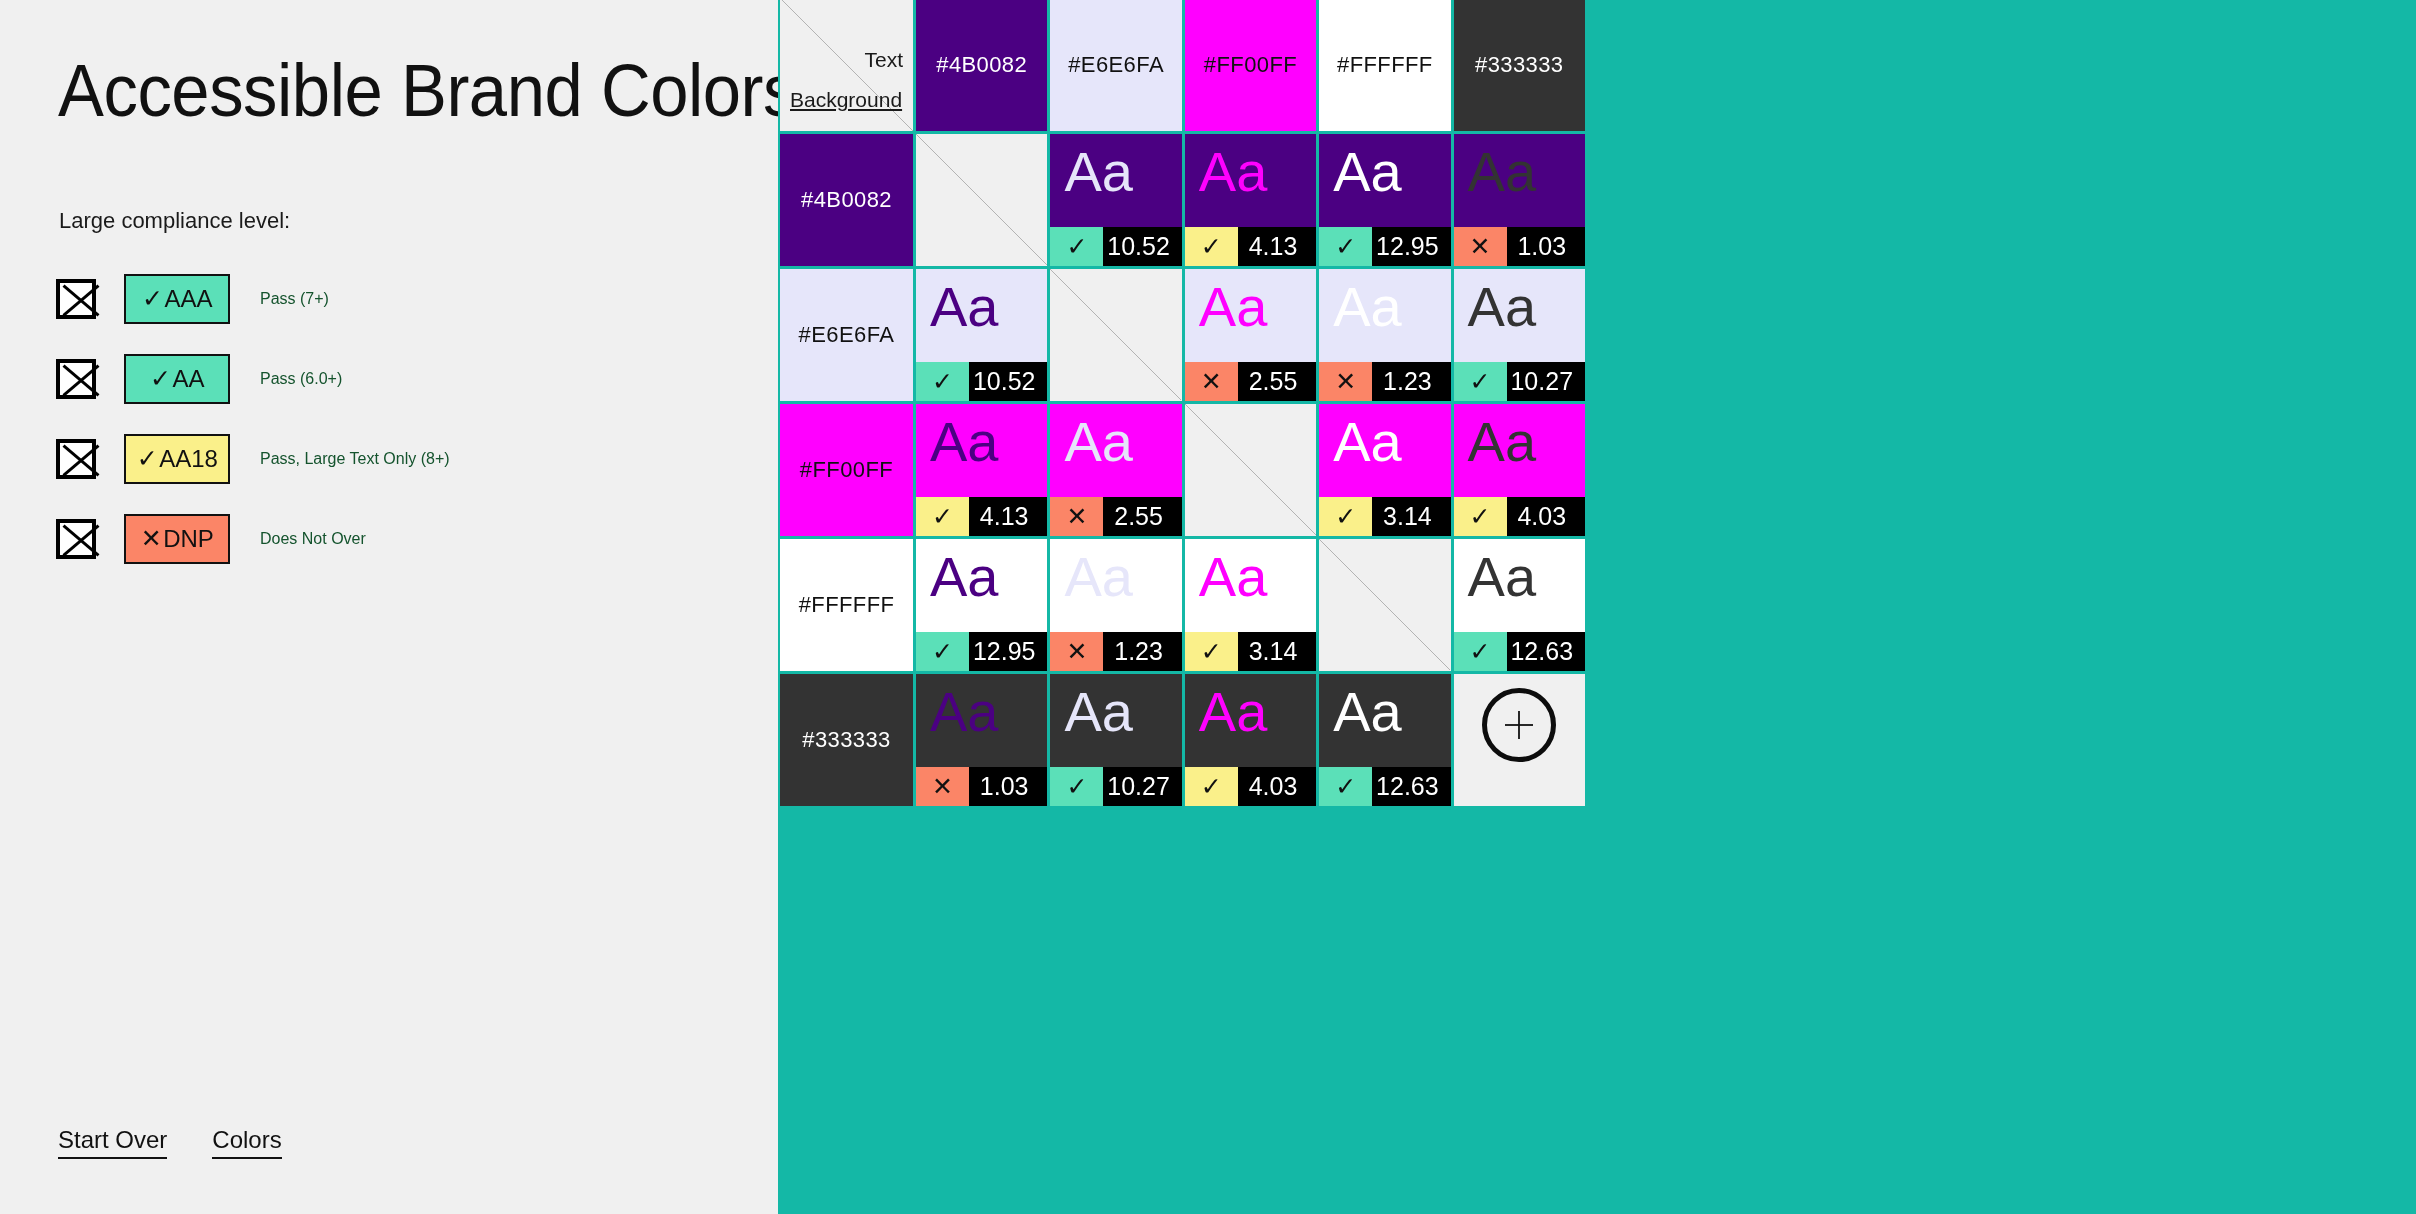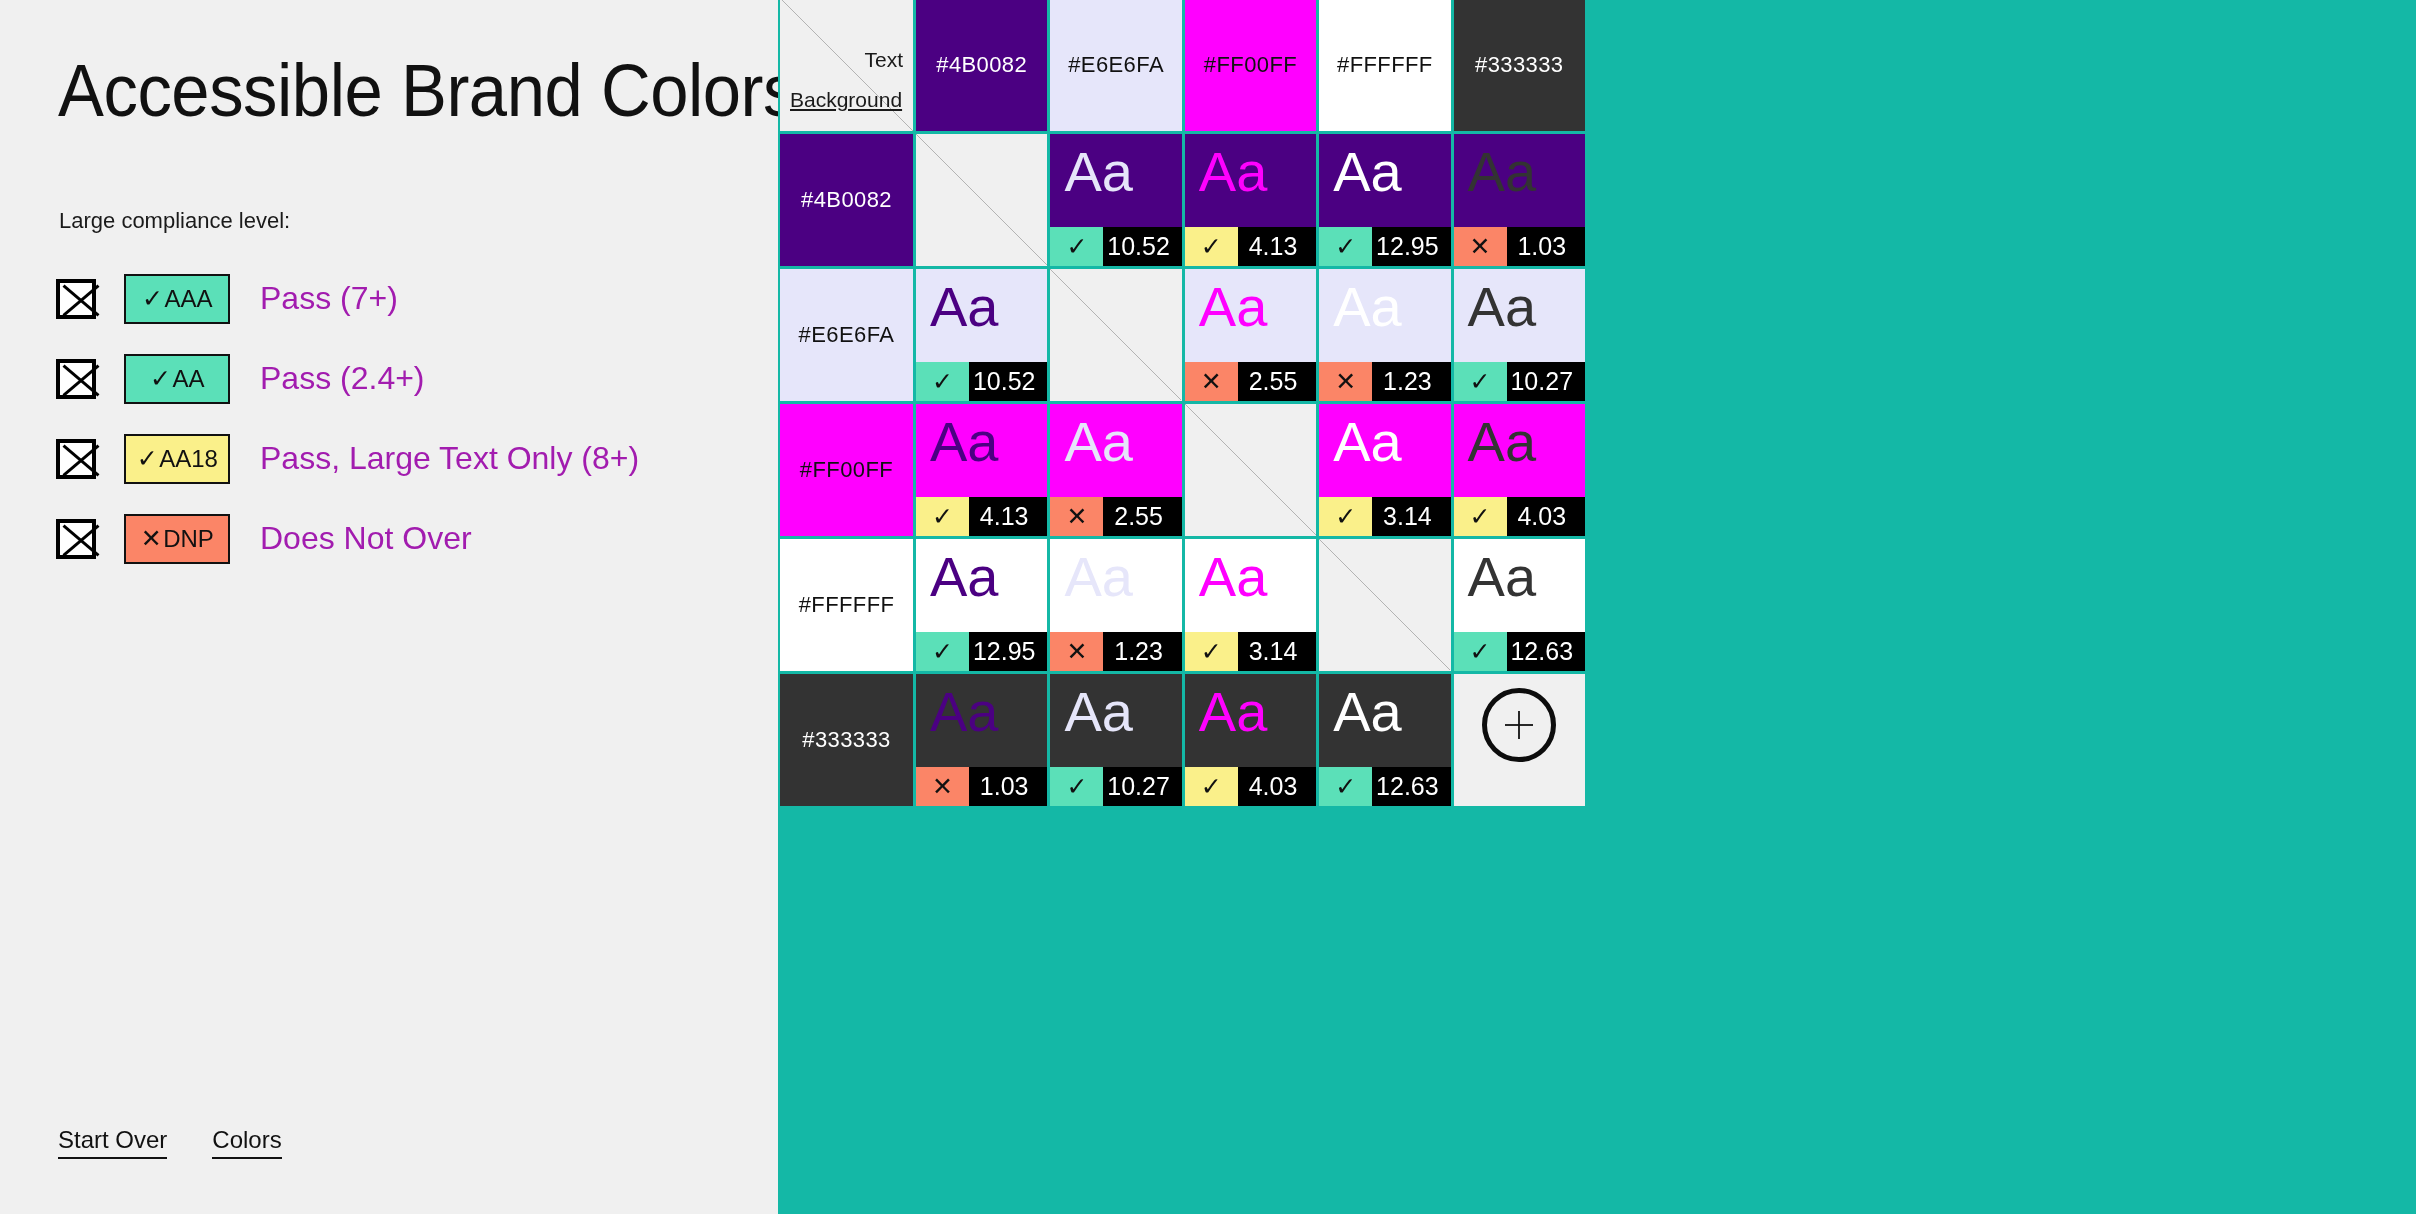--- a/index.html
+++ b/index.html
@@ -52,21 +52,21 @@
     margin-left:28px;width:106px;height:50px;
     border:2px solid #111;box-sizing:border-box;
     display:flex;align-items:center;justify-content:center;
     font-size:24px;color:#111;flex:0 0 auto;cursor:pointer;
   }
   .legend-swatch .mark{
     display:inline-block;width:22px;text-align:center;margin-right:1px;
     font-size:25px;line-height:1;
   }
   .legend-desc{
-    margin-left:30px;font-size:32px;color:#a21caf;white-space:nowrap;
+    margin-left:30px;font-size:16px;color:#14532d;white-space:nowrap;
   }
 
   #bottom-links{
     position:absolute;left:58px;bottom:55px;display:flex;gap:45px;
   }
   #bottom-links a{
     font-size:24px;color:#111;text-decoration:none;
     border-bottom:2px solid #111;padding-bottom:3px;cursor:pointer;
   }
 
@@ -159,21 +159,21 @@
           <span>AAA</span>
         </div>
         <div class="legend-desc">Pass (7+)</div>
       </div>
       <div class="legend-row">
         <div class="legend-checkbox"></div>
         <div class="legend-swatch" style="background: rgb(91, 224, 184);">
           <span class="mark">✓</span>
           <span>AA</span>
         </div>
-        <div class="legend-desc">Pass (2.4+)</div>
+        <div class="legend-desc">Pass (6.0+)</div>
       </div>
       <div class="legend-row">
         <div class="legend-checkbox"></div>
         <div class="legend-swatch" style="background: rgb(250, 240, 138);">
           <span class="mark">✓</span>
           <span>AA18</span>
         </div>
         <div class="legend-desc">Pass, Large Text Only (8+)</div>
       </div>
       <div class="legend-row">

